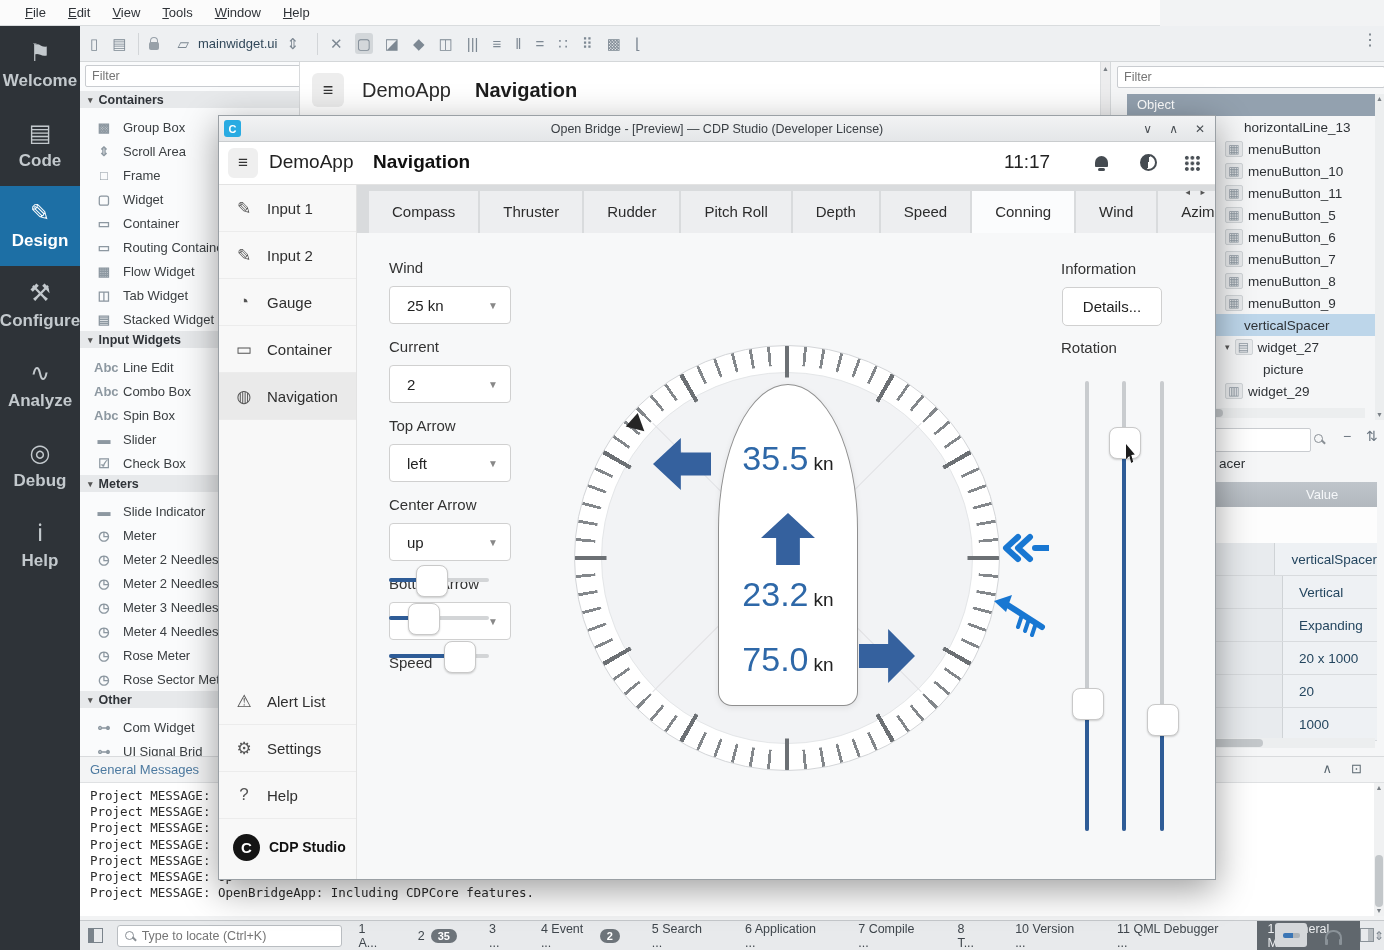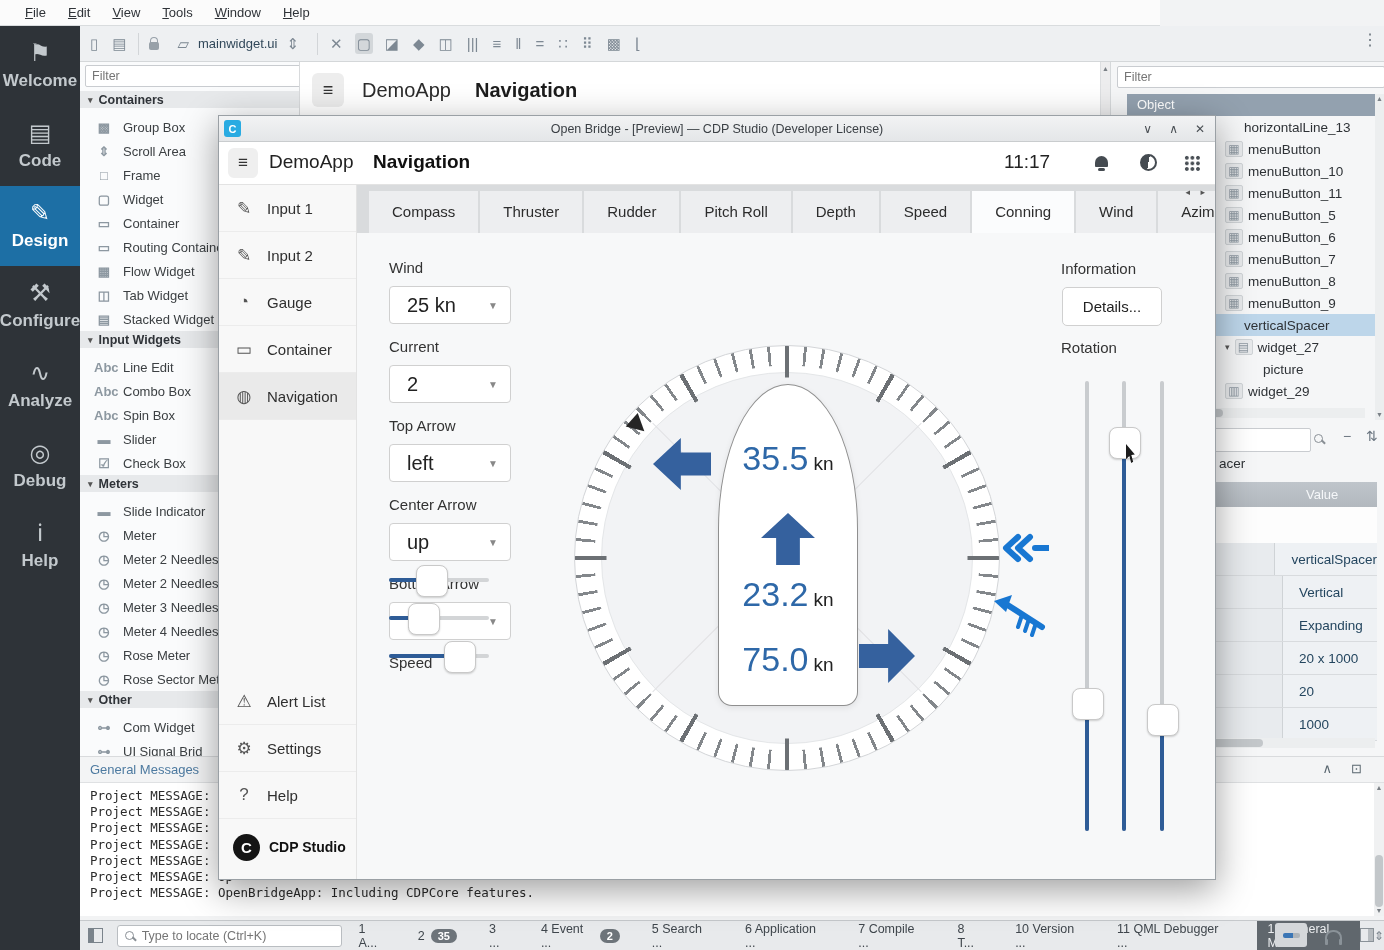--- a/index.html
+++ b/index.html
@@ -140,21 +140,21 @@
   #pv-tabband{position:absolute;left:138px;top:69px;right:0;height:48px;background:#d9dbdd;overflow:hidden;}
   #pv-tabs{position:absolute;left:12px;top:6px;display:flex;gap:2px;white-space:nowrap;}
   .tab{height:42px;line-height:42px;padding:0 23px;background:#edeef0;font-size:15px;color:#2c2c2c;}
   .tab.active{background:#fbfcfd;}
   #tab-arrows{position:absolute;right:6px;top:2px;font-size:9px;color:#555;letter-spacing:4px;}
   #pv-content{position:absolute;left:138px;top:117px;right:0;bottom:0;background:#f7f8f9;}
 
   
   .ctl-label{position:absolute;font-size:15px;color:#333;}
   .combo{position:absolute;width:122px;height:38px;background:#fff;border:1px solid #d0d0d0;border-radius:4px;box-sizing:border-box;display:flex;align-items:center;}
-  .combo .cv{margin-left:17px;font-size:20px;color:#222;}
+  .combo .cv{margin-left:17px;font-size:15px;color:#222;}
   .combo .caret{position:absolute;right:12px;font-size:10px;color:#888;}
   .hslider{position:absolute;width:100px;height:30px;}
   .hslider .track{position:absolute;left:0;right:0;top:13px;height:4px;background:#d3d5d7;border-radius:2px;}
   .hslider .fill{position:absolute;left:0;top:13px;height:4px;background:#2e5c97;border-radius:2px;width:calc((100% - 30px) * var(--pos) / 100 + 15px);}
   .hslider .handle{position:absolute;top:0;width:30px;height:30px;background:#fff;border:1px solid #c9c9c9;border-radius:8px;box-shadow:0 1px 2px rgba(0,0,0,.18);left:calc((100% - 30px) * var(--pos) / 100);}
 
   
   #compass{position:absolute;left:355px;top:229px;width:424px;height:424px;border-radius:50%;background:#fff;border:1px solid #d3d5d8;}
   #compass .disc{position:absolute;inset:26px;border-radius:50%;background:#f2f3f5;border:1px solid #e4e6e8;}
   .diag{position:absolute;left:22px;top:211px;width:380px;height:1px;background:#e0e1e4;}

